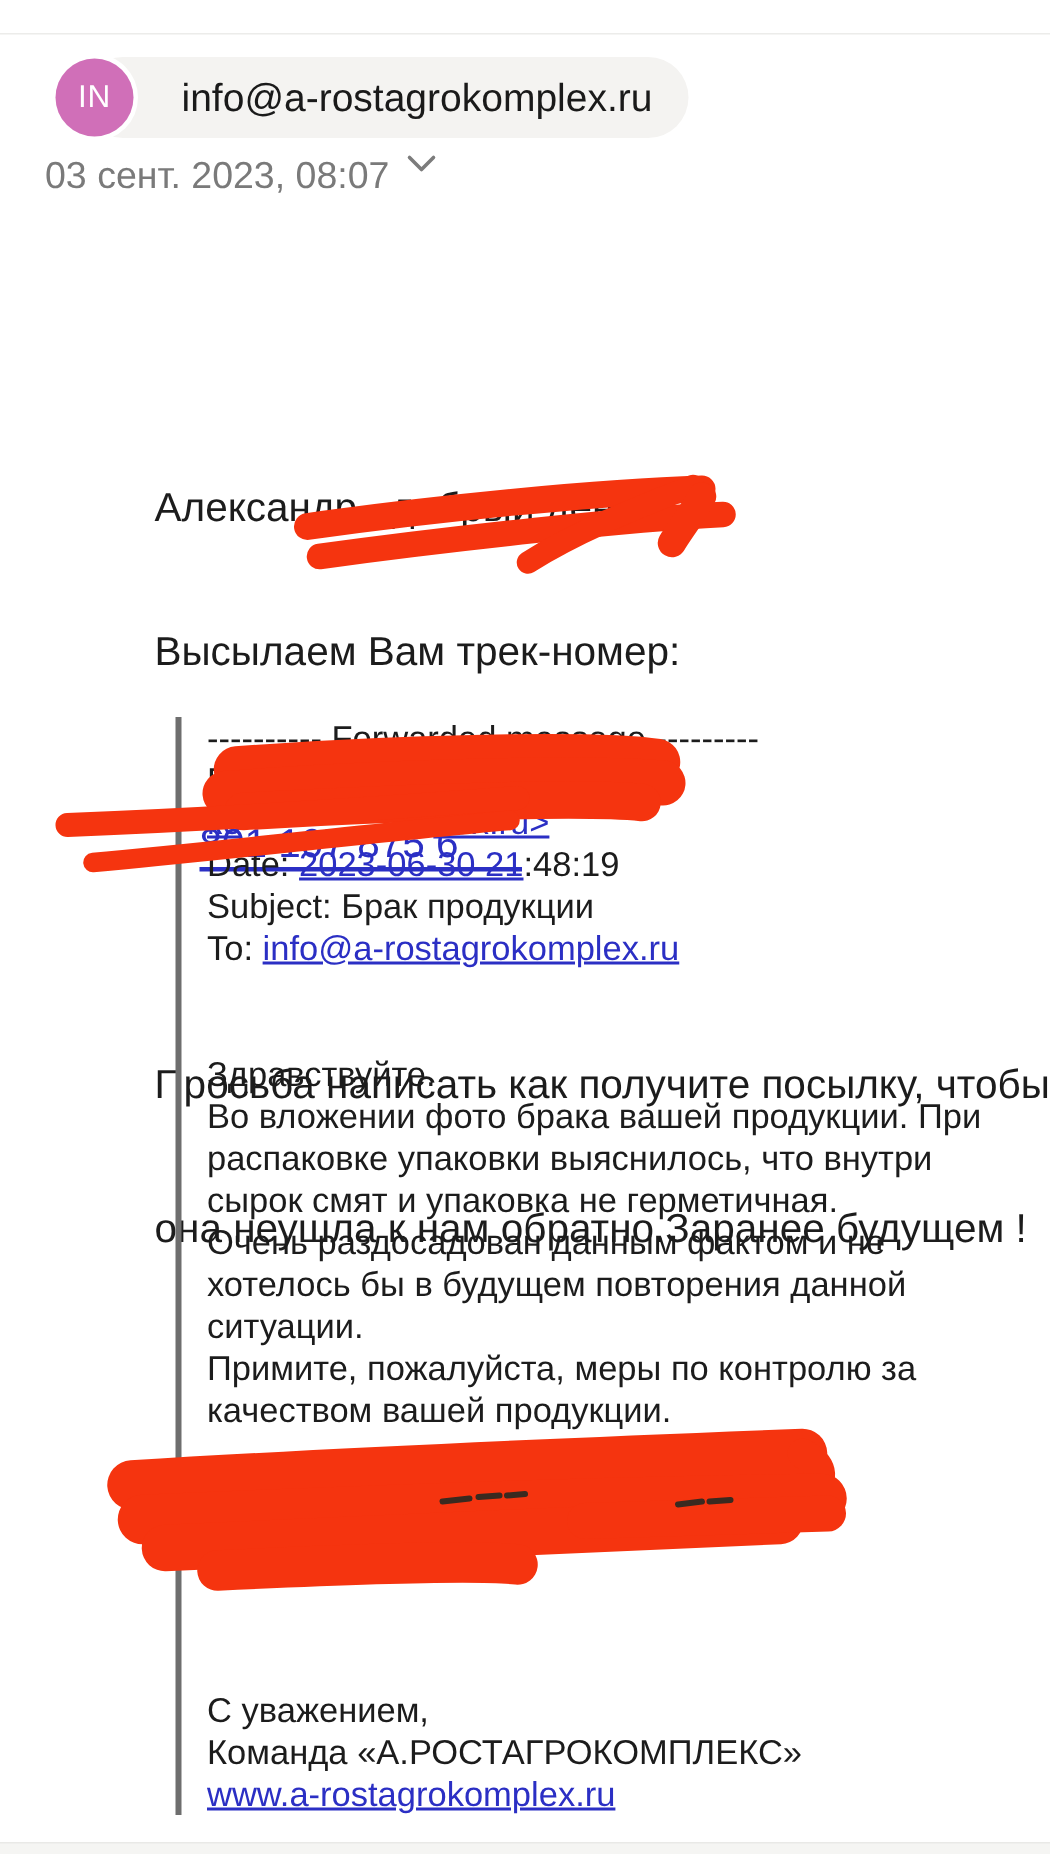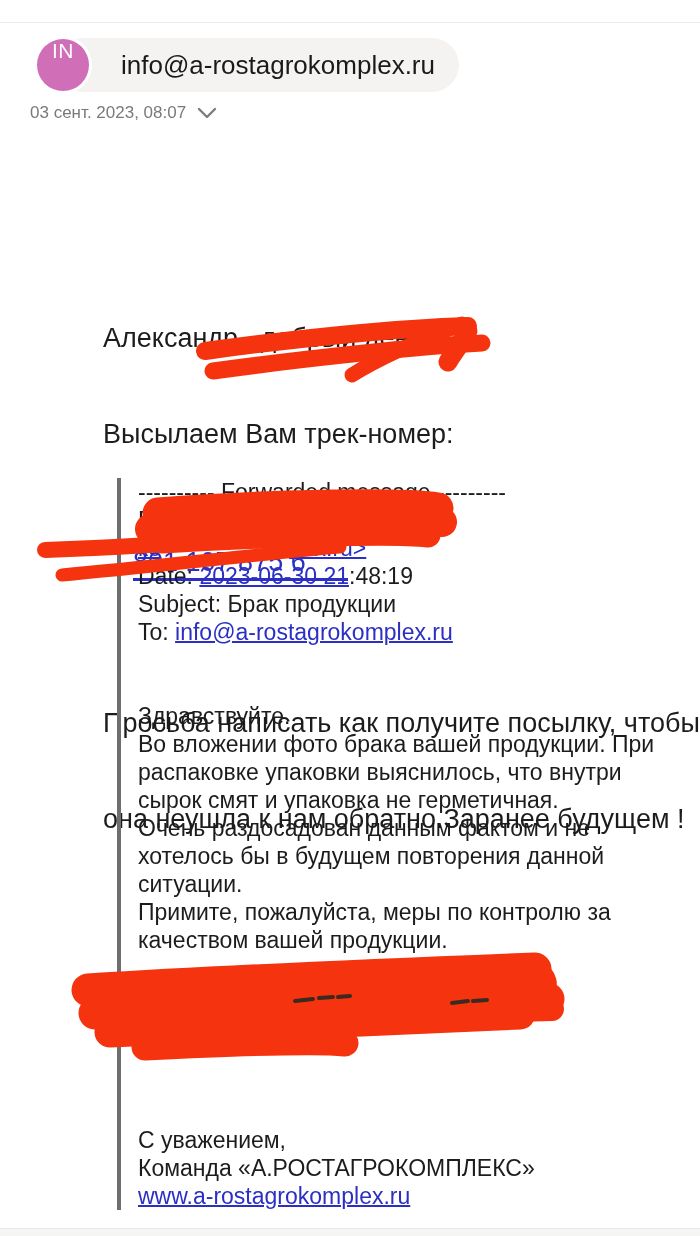--- a/index.html
+++ b/index.html
@@ -20,27 +20,27 @@
     background:#f4f3f1; border-radius:27px;
     padding:0 24px 0 66px;
     display:flex; align-items:center;
     font-size:26px; color:#1a1a1a; white-space:nowrap;
   }
   .avatar {
     position:absolute; left:0; top:1px; width:52px; height:52px;
     border-radius:50%;
     background:#d06fb8;
     box-shadow:0 0 0 3px #ffffff;
-    display:flex; justify-content:center;
+    display:flex; align-items:center; justify-content:center;
     color:#ffffff; font-size:21px; letter-spacing:0.5px;
   }
   .date-row {
     position:absolute; top:103px; left:30px;
-    font-size:17px; color:#7a7a7a;
-    display:flex; align-items:center; gap:11px;
+    font-size:25px; color:#7a7a7a;
+    display:flex; gap:11px;
   }
 
   
   .main-text {
     position:absolute; left:103px; top:258px;
     font-size:27px; line-height:32px; white-space:pre;
   }
   .para2 { margin-top:30px; }
   a, .link { color:#2b2fc4; text-decoration:underline; text-decoration-thickness:2px; cursor:pointer; }
   .track-link { display:inline-block; border-bottom:3px solid #2b2fc4; padding-right:42px; text-decoration:none; color:#2b2fc4; }

